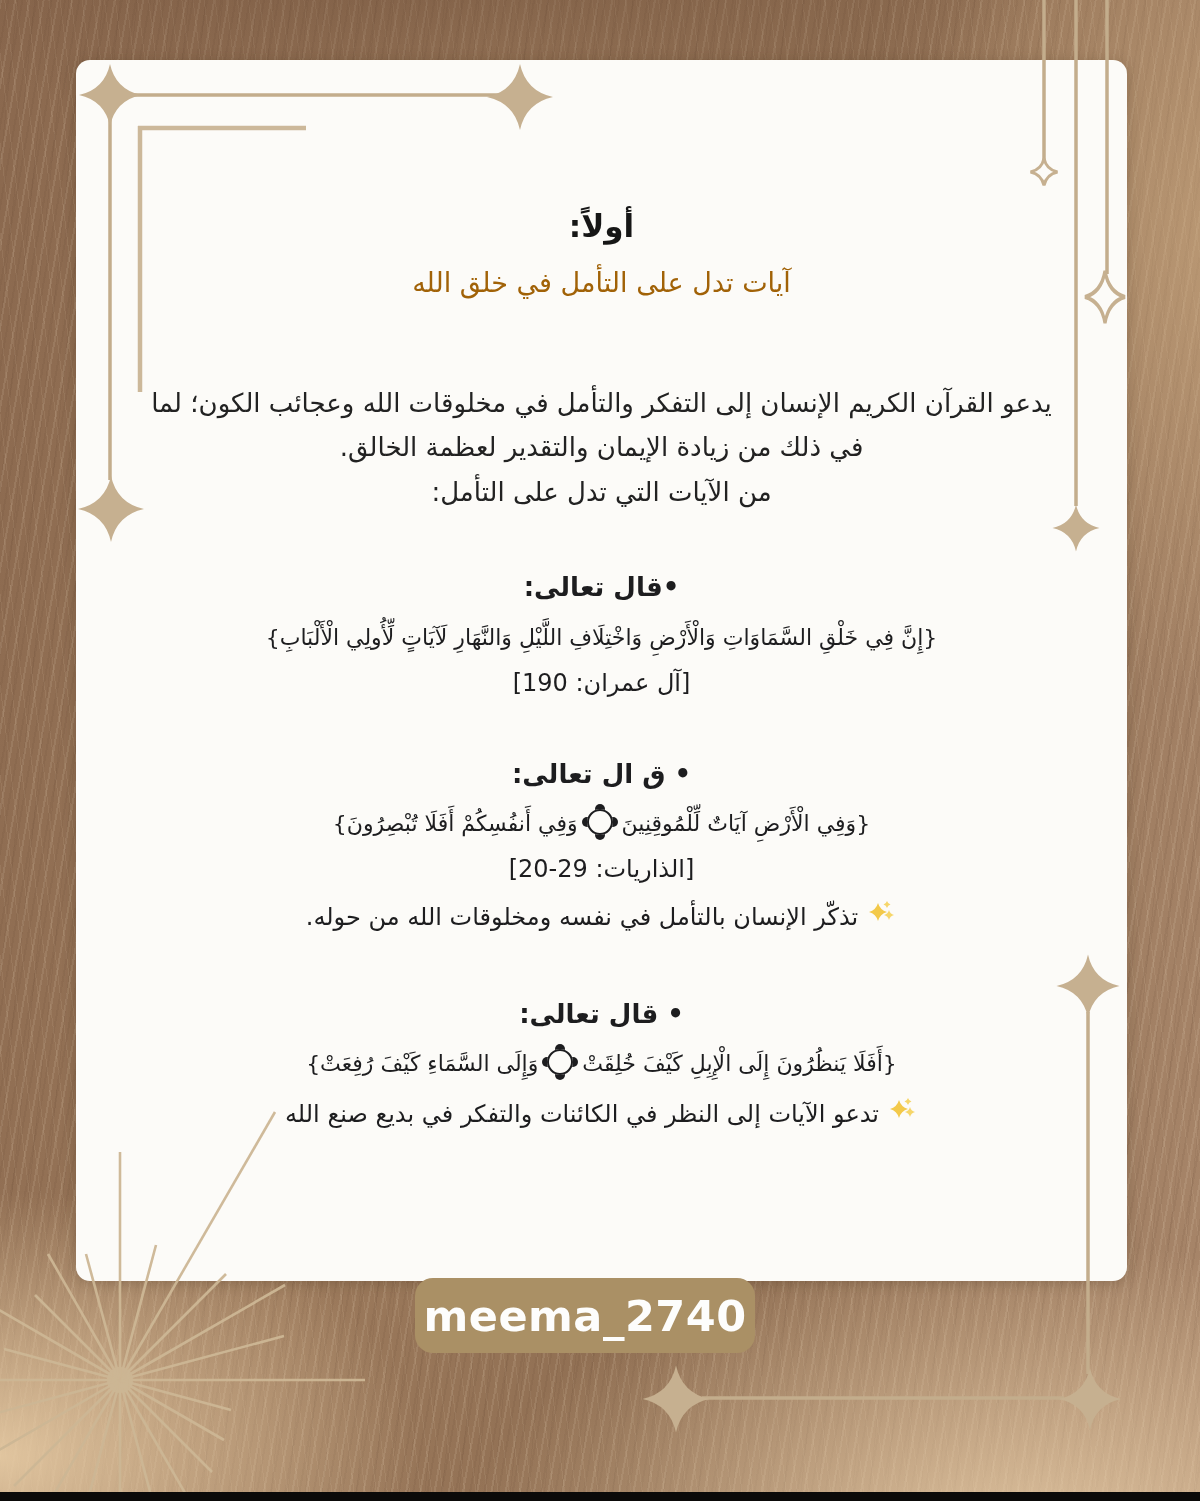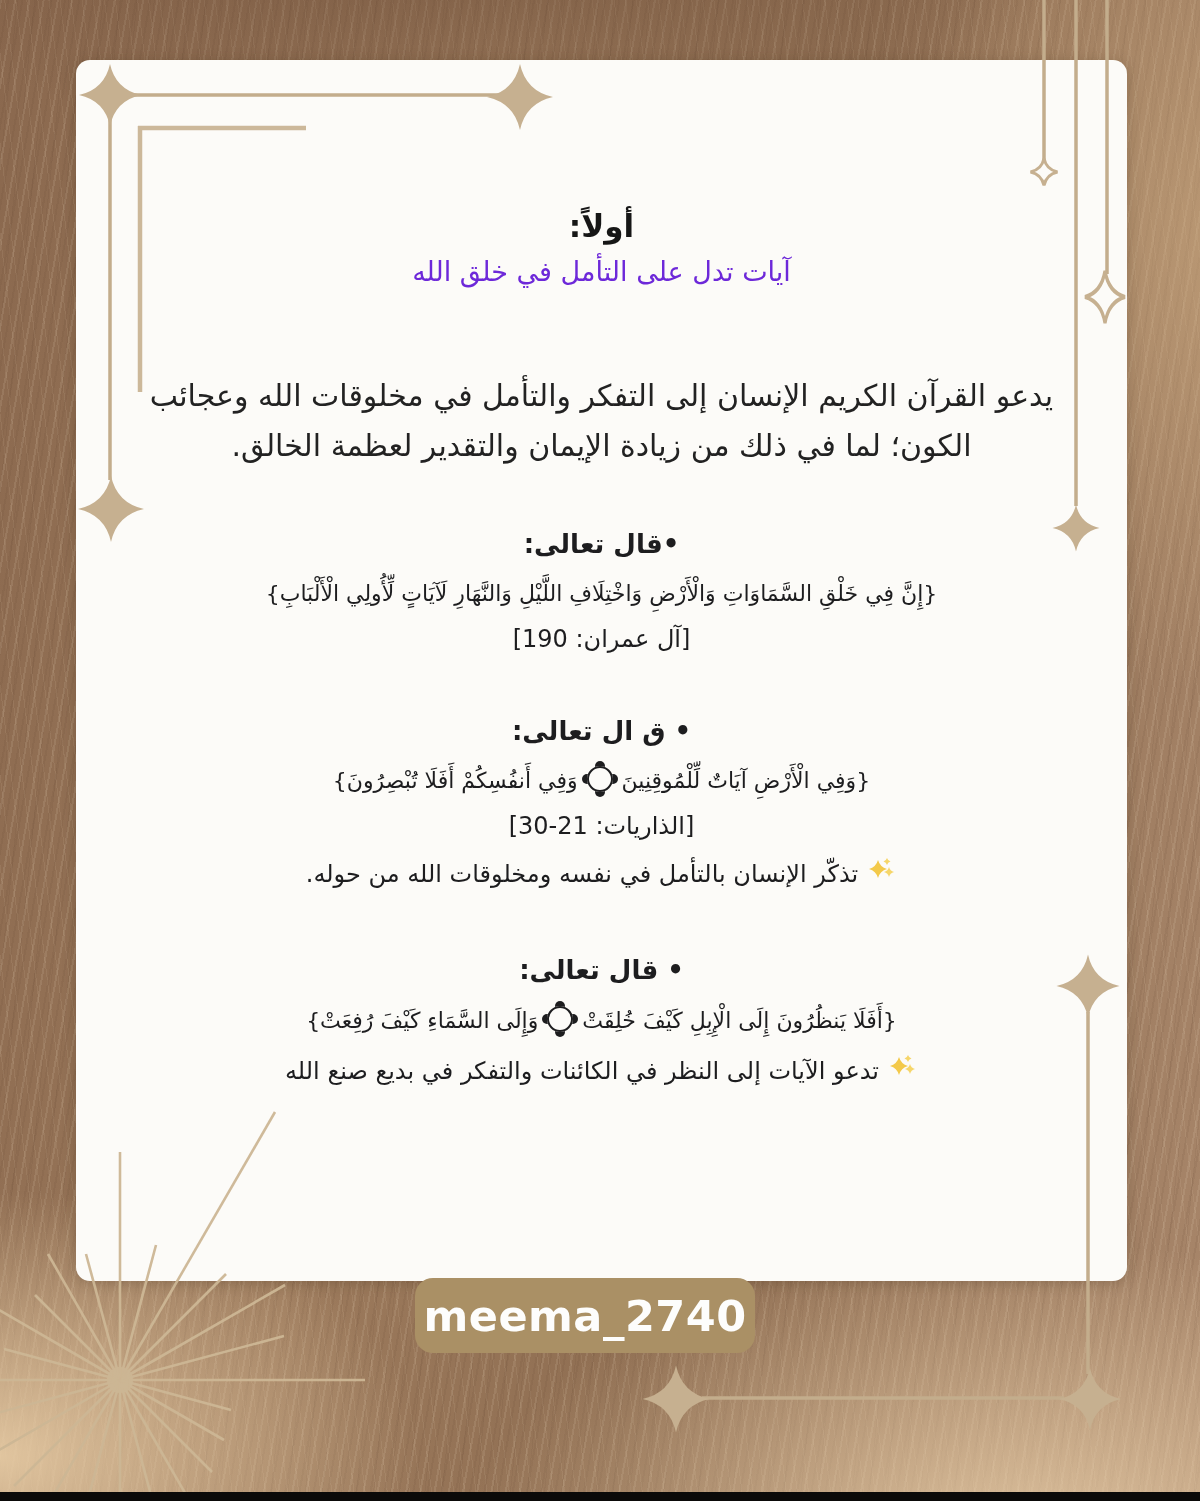--- a/index.html
+++ b/index.html
@@ -14,22 +14,22 @@
       repeating-linear-gradient(100deg, rgba(255,240,215,.10) 0 2px, rgba(0,0,0,0) 2px 7px, rgba(96,66,45,.10) 7px 9px, rgba(0,0,0,0) 9px 14px),
       repeating-linear-gradient(83deg, rgba(255,235,205,.08) 0 1px, rgba(0,0,0,0) 1px 11px),
       repeating-linear-gradient(96deg, rgba(80,52,35,.08) 0 1px, rgba(0,0,0,0) 1px 17px),
       linear-gradient(100deg, #8a684e, #9c7a5c 35%, #8f6e52 60%, #a8866a 100%);
   }
   .bottom-bar{position:absolute;left:0;bottom:0;width:100%;height:9px;background:#0b0a09;z-index:6;}
   .card{position:absolute;left:76px;top:60px;width:1051px;height:1221px;background:#fcfbf8;
     border-radius:14px;z-index:1;box-shadow:0 2px 14px rgba(60,40,20,.25);}
   .content{position:relative;padding:148px 68px 0;text-align:center;direction:rtl;color:#1d1d1f;z-index:2;}
   .title{font-size:31px;font-weight:bold;color:#161616;}
-  .subtitle{font-size:27px;margin-top:12px;color:#6d28d9;}
-  .intro{margin-top:84px;font-size:30px;line-height:1.68;color:#222;}
+  .subtitle{font-size:27px;margin-top:23px;color:#a16207;}
+  .intro{margin-top:84px;font-size:26px;line-height:1.68;color:#222;}
   .intro-l2{margin-top:2px;}
   .section{margin-top:52px;}
   .qala{font-size:26px;font-weight:bold;line-height:1.6;}
   .verse{font-size:22px;line-height:1.95;margin-top:8px;}
   .ref{font-size:24px;line-height:1.6;margin-top:4px;}
   .expl{font-size:24px;line-height:1.7;margin-top:8px;}
   .ayah-sep{display:inline-block;width:22px;height:22px;border:2.5px solid #1d1d1f;border-radius:50%;
     vertical-align:-4px;margin:0 9px;
     box-shadow:0 -13px 0 -8px #1d1d1f, 0 13px 0 -8px #1d1d1f, -13px 0 0 -8px #1d1d1f, 13px 0 0 -8px #1d1d1f;}
   .sparkle{display:inline-block;vertical-align:-4px;margin-left:9px;}
@@ -44,36 +44,37 @@
 <div class="page">
 
   <div class="card">
     <div class="content">
 
       <div class="title">أولاً:</div>
       <div class="subtitle">آيات تدل على التأمل في خلق الله</div>
 
       <div class="intro">
         <div>يدعو القرآن الكريم الإنسان إلى التفكر والتأمل في مخلوقات الله وعجائب الكون؛ لما في ذلك من زيادة الإيمان والتقدير لعظمة الخالق.</div>
+        <div class="intro-l2">من الآيات التي تدل على التأمل:</div>
       </div>
 
       <div class="section">
         <div class="qala">•قال تعالى:</div>
         <div class="verse">
           <span>{إِنَّ فِي خَلْقِ السَّمَاوَاتِ وَالْأَرْضِ وَاخْتِلَافِ اللَّيْلِ وَالنَّهَارِ لَآيَاتٍ لِّأُولِي الْأَلْبَابِ}</span>
         </div>
         <div class="ref">[آل عمران: 190]</div>
       </div>
 
       <div class="section">
         <div class="qala">• ق ال تعالى:</div>
         <div class="verse">
           <span>{وَفِي الْأَرْضِ آيَاتٌ لِّلْمُوقِنِينَ</span><span class="ayah-sep"></span><span>وَفِي أَنفُسِكُمْ أَفَلَا تُبْصِرُونَ}</span>
         </div>
-        <div class="ref">[الذاريات: 21-30]</div>
+        <div class="ref">[الذاريات: 29-20]</div>
         <div class="expl">
           <span class="sparkle">
             <svg width="30" height="30" viewBox="0 0 30 30">
                 <path d="M11 4 Q13 11 20 13 Q13 15 11 22 Q9 15 2 13 Q9 11 11 4 Z" fill="#f3c94a"></path>
                 <path d="M22 11 Q23 15 27 16 Q23 17 22 21 Q21 17 17 16 Q21 15 22 11 Z" fill="#f6d66a"></path>
                 <path d="M20 2 Q20.8 4.6 23.5 5.4 Q20.8 6.2 20 9 Q19.2 6.2 16.5 5.4 Q19.2 4.6 20 2 Z" fill="#f6d66a"></path>
               </svg>
           </span><span>تذكّر الإنسان بالتأمل في نفسه ومخلوقات الله من حوله.</span>
         </div>
       </div>

